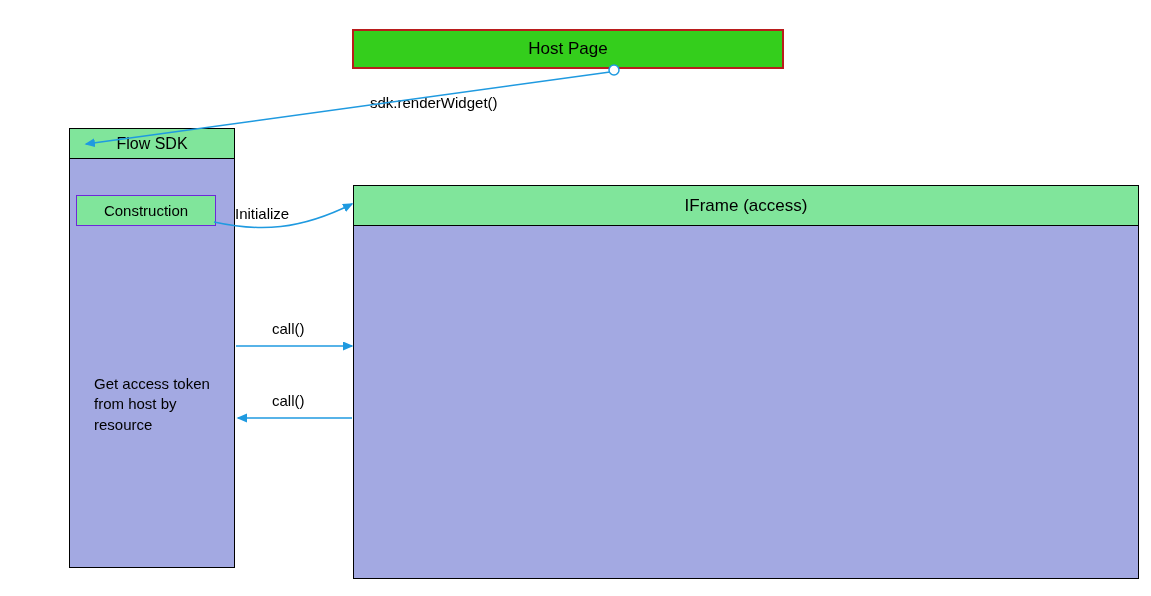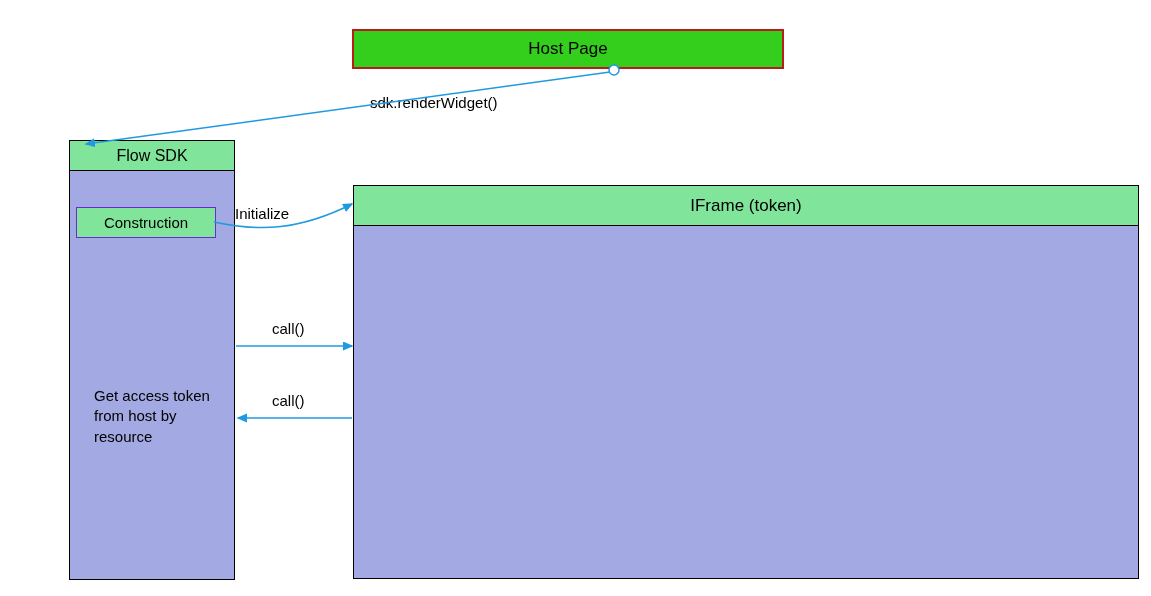--- a/index.html
+++ b/index.html
@@ -21,21 +21,21 @@
       width: 432px;
       height: 40px;
       background: #34ce1c;
       display: flex;
       align-items: center;
       justify-content: center;
       font-size: 17px;
     }
     .flow-sdk {
       left: 69px;
-      top: 140px;
+      top: 128px;
       width: 166px;
       height: 440px;
       background: #a3a9e2;
       border: 1px solid #000;
     }
     .flow-sdk-header {
       position: absolute;
       left: 0; top: 0; right: 0;
       height: 30px;
       background: #80e59b;
@@ -112,21 +112,21 @@
     <span>Flow SDK</span>
   </div>
   <div class="construction">
     <span>Construction</span>
   </div>
   <div class="flow-text">Get access token from host by resource</div>
 </div>
 
 <div class="box iframe-box">
   <div class="iframe-header">
-    <span>IFrame (token)</span>
+    <span>IFrame (access)</span>
   </div>
 </div>
 
 <div class="label" style="left:370px; top:94px;">sdk.renderWidget()</div>
 <div class="label" style="left:235px; top:205px;">Initialize</div>
 <div class="label" style="left:272px; top:320px;">call()</div>
 <div class="label" style="left:272px; top:392px;">call()</div>
 
 <svg class="arrows" viewBox="0 0 1151 596">
   <defs>

